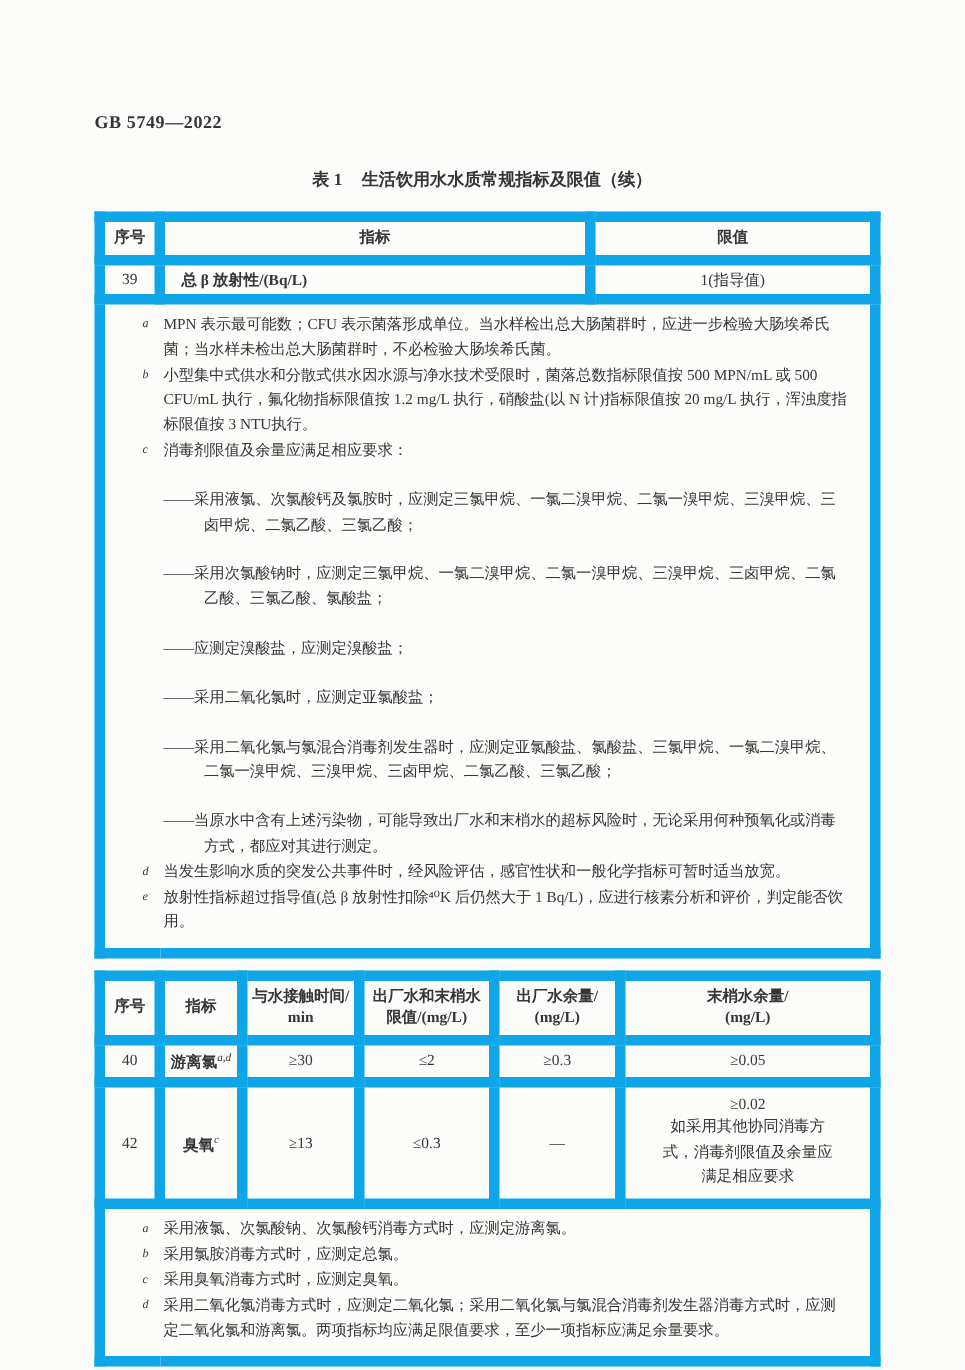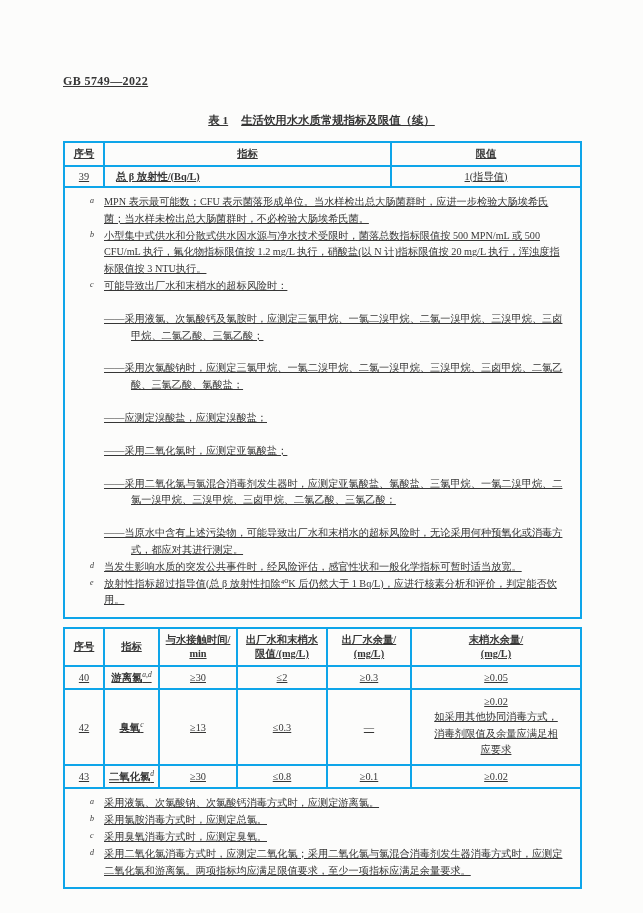--- a/index.html
+++ b/index.html
@@ -5,21 +5,20 @@
   html,body{margin:0;padding:0;}
   .page{
     position:relative;
     width:643px;height:913px;
     background:#fcfcfb;
     font-family:"Liberation Serif","DejaVu Serif",serif;
     color:#363636;
     overflow:hidden;
     box-sizing:border-box;
     padding:74px 63px 0 63px;
-    text-decoration:underline;
   }
   .std-num{
     font-size:12px;font-weight:bold;letter-spacing:.4px;line-height:15px;
   }
   .caption{
     width:517px;text-align:center;font-weight:bold;font-size:11.4px;line-height:16px;
   }
   .cap1{margin-top:23px;text-align:center;}
   .cap2{margin-top:10px;position:relative;}
   .cap-label{margin-right:13px;}
@@ -30,21 +29,21 @@
     font-family:"Liberation Sans","DejaVu Sans",sans-serif;
     display:flex;align-items:center;justify-content:center;
   }
   table{
     width:517px;table-layout:fixed;border-collapse:collapse;
     font-size:10.3px;
   }
   .t1{margin-top:13px;}
   .t2{margin-top:8px;}
   table{border:2px solid #3a3a3a;}
-  td{border:2px solid #0ea5e9;text-align:center;vertical-align:middle;padding:2px 2px;}
+  td{border:7px solid #0ea5e9;text-align:center;vertical-align:middle;padding:2px 2px;}
   tr.head td{font-weight:bold;line-height:14px;white-space:pre-line;padding:4px 1px;}
   .t1 tr.head td{height:12px;}
   .t1 td.ind-cell{text-align:left;padding-left:11px;font-weight:bold;}
   .t1 tr.data td{height:15px;margin-left:32px;}
   .t2 tr.data td{height:17px;margin-top:35px;}
   .t2 td.ind-cell{font-weight:bold;}
   sup.mk{font-style:italic;font-size:7.5px;font-weight:normal;}
   td.notes-cell{
     text-align:left;vertical-align:top;
     padding:6px 13px 8px 13px;line-height:16.8px;font-size:10.2px;
@@ -86,21 +85,21 @@
     </tr>
     <tr class="data">
       <td>39</td>
       <td class="ind-cell">总 β 放射性/(Bq/L)</td>
       <td>1(指导值)</td>
     </tr>
     <tr>
       <td class="notes-cell" colspan="3">
         <div class="note"><span class="nmark">a</span><span>MPN 表示最可能数；CFU 表示菌落形成单位。当水样检出总大肠菌群时，应进一步检验大肠埃希氏菌；当水样未检出总大肠菌群时，不必检验大肠埃希氏菌。</span></div>
         <div class="note"><span class="nmark">b</span><span>小型集中式供水和分散式供水因水源与净水技术受限时，菌落总数指标限值按 500 MPN/mL 或 500 CFU/mL 执行，氟化物指标限值按 1.2 mg/L 执行，硝酸盐(以 N 计)指标限值按 20 mg/L 执行，浑浊度指标限值按 3 NTU执行。</span></div>
-        <div class="note"><span class="nmark">c</span><span>可能导致出厂水和末梢水的超标风险时：</span></div>
+        <div class="note"><span class="nmark">c</span><span>消毒剂限值及余量应满足相应要求：</span></div>
         <div class="ndash">——采用液氯、次氯酸钙及氯胺时，应测定三氯甲烷、一氯二溴甲烷、二氯一溴甲烷、三溴甲烷、三卤甲烷、二氯乙酸、三氯乙酸；</div>
         <div class="ndash">——采用次氯酸钠时，应测定三氯甲烷、一氯二溴甲烷、二氯一溴甲烷、三溴甲烷、三卤甲烷、二氯乙酸、三氯乙酸、氯酸盐；</div>
         <div class="ndash">——应测定溴酸盐，应测定溴酸盐；</div>
         <div class="ndash">——采用二氧化氯时，应测定亚氯酸盐；</div>
         <div class="ndash">——采用二氧化氯与氯混合消毒剂发生器时，应测定亚氯酸盐、氯酸盐、三氯甲烷、一氯二溴甲烷、二氯一溴甲烷、三溴甲烷、三卤甲烷、二氯乙酸、三氯乙酸；</div>
         <div class="ndash">——当原水中含有上述污染物，可能导致出厂水和末梢水的超标风险时，无论采用何种预氧化或消毒方式，都应对其进行测定。</div>
         <div class="note"><span class="nmark">d</span><span>当发生影响水质的突发公共事件时，经风险评估，感官性状和一般化学指标可暂时适当放宽。</span></div>
         <div class="note"><span class="nmark">e</span><span>放射性指标超过指导值(总 β 放射性扣除⁴⁰K 后仍然大于 1 Bq/L)，应进行核素分析和评价，判定能否饮用。</span></div>
       </td>
     </tr>
@@ -142,28 +141,20 @@
       <td>42</td>
       <td class="ind-cell"><span>臭氧</span><sup class="mk">c</sup></td>
       <td>≥13</td>
       <td>≤0.3</td>
       <td>—</td>
       <td class="tall-cell">
         <div class="cell-main">≥0.02</div>
         <div class="cell-note">如采用其他协同消毒方式，消毒剂限值及余量应满足相应要求</div>
       </td>
     </tr>
-    <tr class="data">
-      <td>43</td>
-      <td class="ind-cell"><span>二氧化氯</span><sup class="mk">d</sup></td>
-      <td>≥30</td>
-      <td>≤0.8</td>
-      <td>≥0.1</td>
-      <td>≥0.02</td>
-    </tr>
     <tr>
       <td class="notes-cell" colspan="6">
         <div class="note"><span class="nmark">a</span><span>采用液氯、次氯酸钠、次氯酸钙消毒方式时，应测定游离氯。</span></div>
         <div class="note"><span class="nmark">b</span><span>采用氯胺消毒方式时，应测定总氯。</span></div>
         <div class="note"><span class="nmark">c</span><span>采用臭氧消毒方式时，应测定臭氧。</span></div>
         <div class="note"><span class="nmark">d</span><span>采用二氧化氯消毒方式时，应测定二氧化氯；采用二氧化氯与氯混合消毒剂发生器消毒方式时，应测定二氧化氯和游离氯。两项指标均应满足限值要求，至少一项指标应满足余量要求。</span></div>
       </td>
     </tr>
   </tbody>
     </table>

